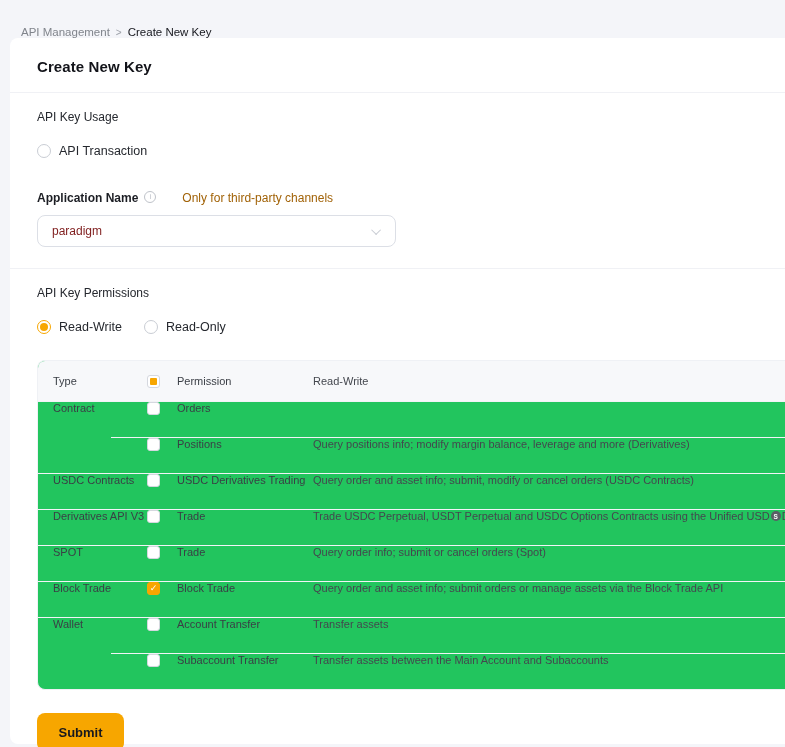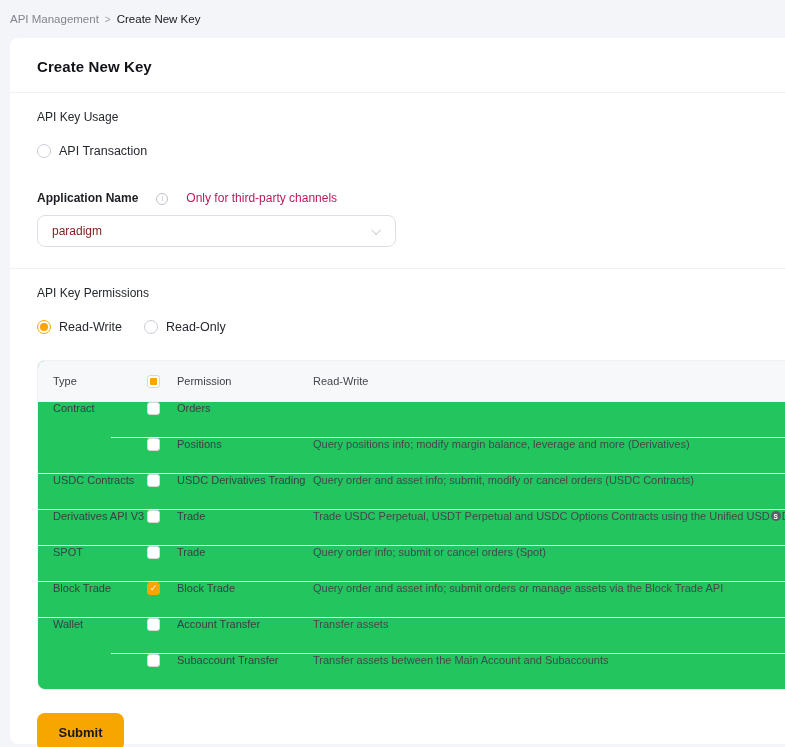--- a/index.html
+++ b/index.html
@@ -4,43 +4,43 @@
 <style>
   * { margin:0; padding:0; box-sizing:border-box; }
   html,body { width:785px; height:747px; overflow:hidden; }
   body {
     background:#f4f5f9;
     font-family:"Liberation Sans","DejaVu Sans",sans-serif;
     color:#17181e;
   }
   
   .breadcrumb {
-    height:38px; display:flex; align-items:center; padding-left:10px;
+    height:38px; display:flex; align-items:flex-end; padding-left:21px;
     font-size:11.5px; gap:6px;
   }
   .crumb-parent { color:#81858c; cursor:pointer; }
   .crumb-sep { color:#9da1a9; font-size:10px; }
   .crumb-current { color:#17181e; }
 
   
   .card {
     margin-left:10px; width:775px; height:706px; background:#ffffff;
     border-radius:8px 0 0 8px; position:relative;
   }
   .card-title {
     padding:20px 0 17px 27px; font-size:15px; font-weight:bold; color:#121319;
     letter-spacing:0.1px;
   }
   .divider { height:1px; background:#f0f1f5; width:100%; }
 
   .section { padding-left:27px; }
   .section-label { font-size:12px; color:#25282e; margin-top:17px; }
-  .section-label.bold-row { display:flex; align-items:flex-end; gap:18px; margin-top:33px; }
+  .section-label.bold-row { display:flex; align-items:flex-start; gap:6px; margin-top:33px; }
   .label-strong { font-weight:bold; color:#1c1e24; }
-  .hint-text { color:#be185d; font-size:12px; }
+  .hint-text { color:#a16207; font-size:12px;margin-left:20px; }
   .info-icon {
     width:12px; height:12px; border-radius:50%; border:1px solid #bfc3ca;
     color:#bfc3ca; font-size:8px; line-height:10px; text-align:center;
     display:inline-block; font-style:normal;
   }
 
   
   .radio-row { display:flex; align-items:center; margin-top:20px; gap:10px; }
   .radio-item { display:flex; align-items:flex-end; gap:8px; margin-right:12px; cursor:pointer; }
   .radio {

